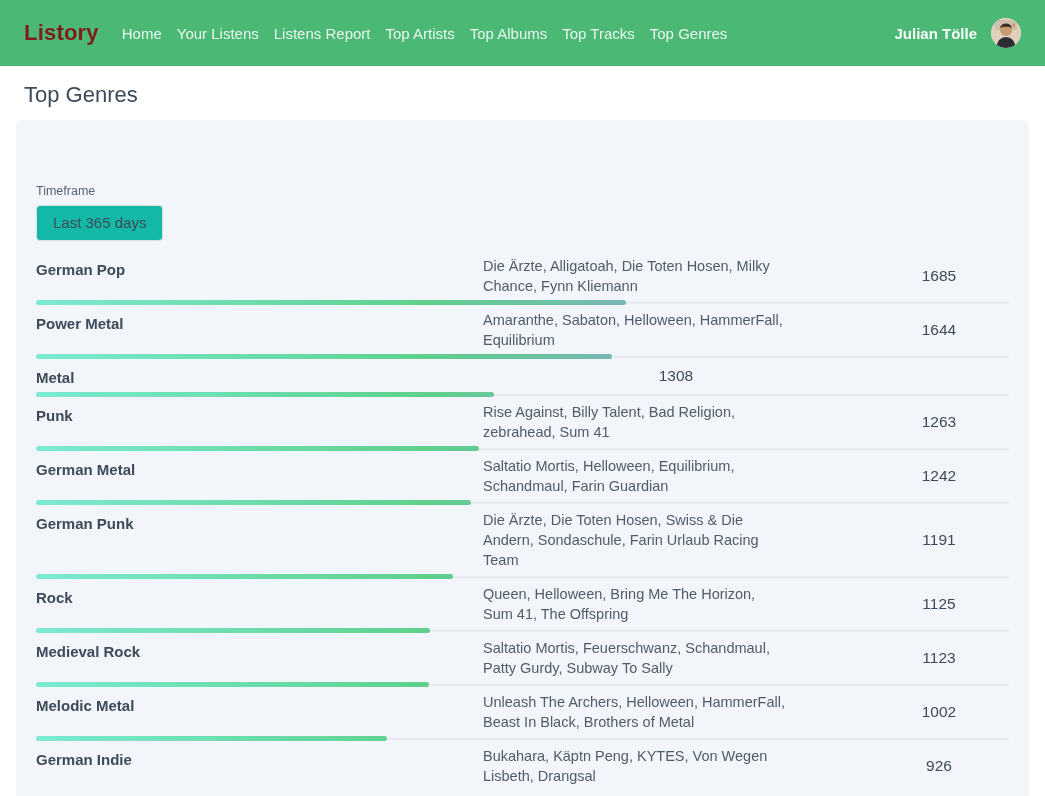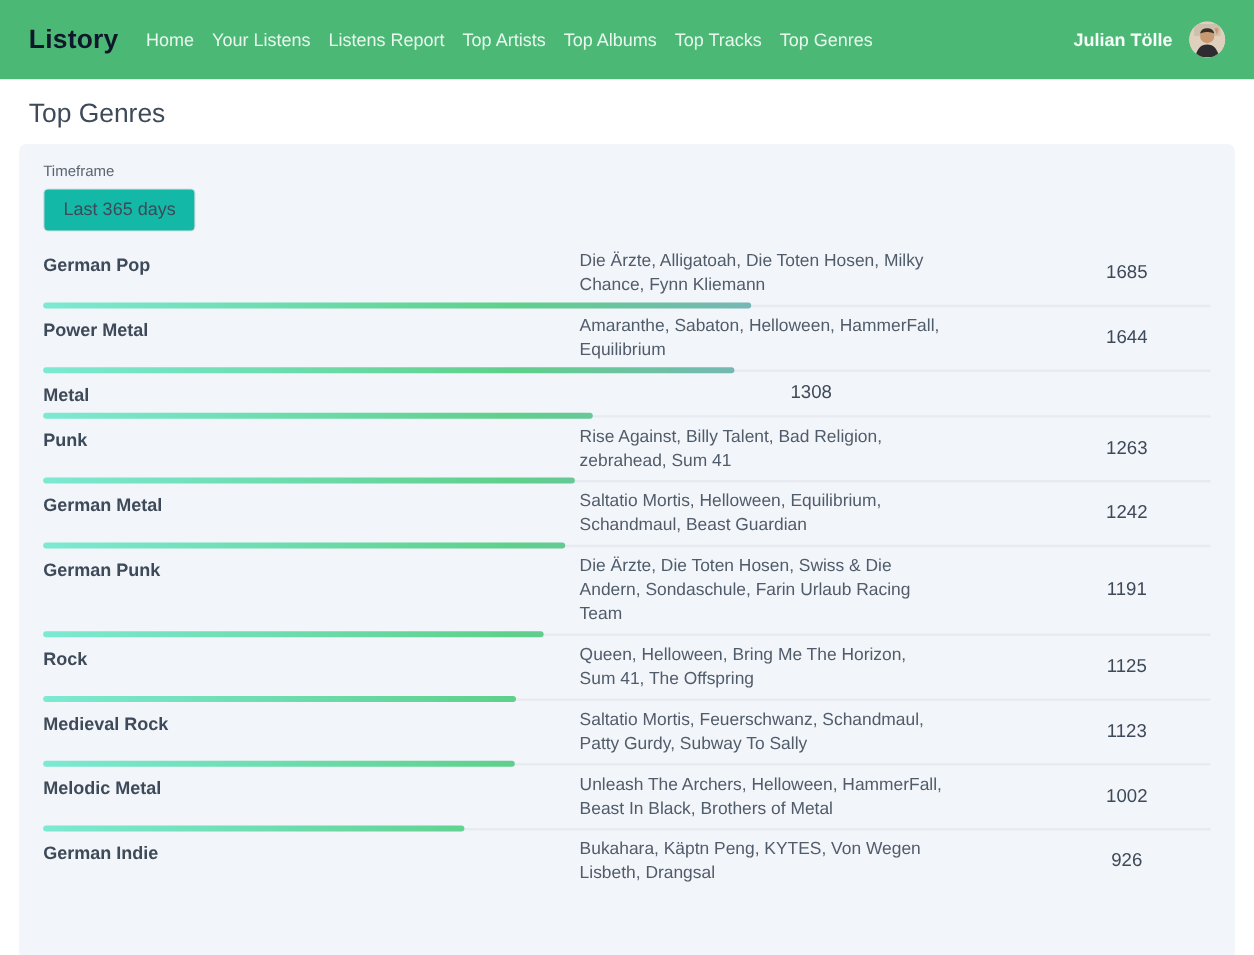--- a/index.html
+++ b/index.html
@@ -13,21 +13,21 @@
 
   
   .topbar {
     height: 66px;
     background: var(--green, #4bb975);
     display: flex;
     align-items: center;
     padding: 0 24px;
   }
   .brand {
-    color: #0f172a;
+    color: #7f1d1d;
     font-size: 22px;
     font-weight: 700;
     letter-spacing: 0.2px;
     cursor: pointer;
   }
   .nav {
     display: flex;
     align-items: center;
     margin-left: 23px;
     gap: 15px;
@@ -71,20 +71,21 @@
     border-radius: 6px;
     padding: 16px 20px 0 20px;
     height: 700px;
   }
 
   .filter-label {
     font-size: 12.5px;
     color: #5a6472;
     line-height: 15px;
     margin-bottom: 6px;
+    margin-top: 48px;
   }
   .timeframe-select {
     display: inline-block;
     background: #14b8a6;
     border: 1px solid #dcdfe6;
     border-radius: 4px;
     padding: 7px 16px;
     font-size: 15px;
     line-height: 20px;
     color: #3e4a59;
@@ -214,21 +215,21 @@
     </div>
     <div class="bar">
       <div class="bar-track"></div>
       <div class="bar-fill" style="width: 45.4807%; background-image: linear-gradient(90deg, rgb(124, 233, 210) 0%, rgb(95, 208, 139) 40%, rgb(132, 168, 204) 72%, rgb(173, 140, 242) 100%); background-size: 219.873% 100%;"></div>
     </div>
   </div>
 
   <div class="genre-row">
     <div class="genre-row-inner">
       <div class="genre-name">German Metal</div>
-      <div class="genre-artists">Saltatio Mortis, Helloween, Equilibrium, Schandmaul, Beast Guardian</div>
+      <div class="genre-artists">Saltatio Mortis, Helloween, Equilibrium, Schandmaul, Farin Guardian</div>
       <div class="genre-count">1242</div>
     </div>
     <div class="bar">
       <div class="bar-track"></div>
       <div class="bar-fill" style="width: 44.7245%; background-image: linear-gradient(90deg, rgb(124, 233, 210) 0%, rgb(95, 208, 139) 40%, rgb(132, 168, 204) 72%, rgb(173, 140, 242) 100%); background-size: 223.591% 100%;"></div>
     </div>
   </div>
 
   <div class="genre-row">
     <div class="genre-row-inner">

